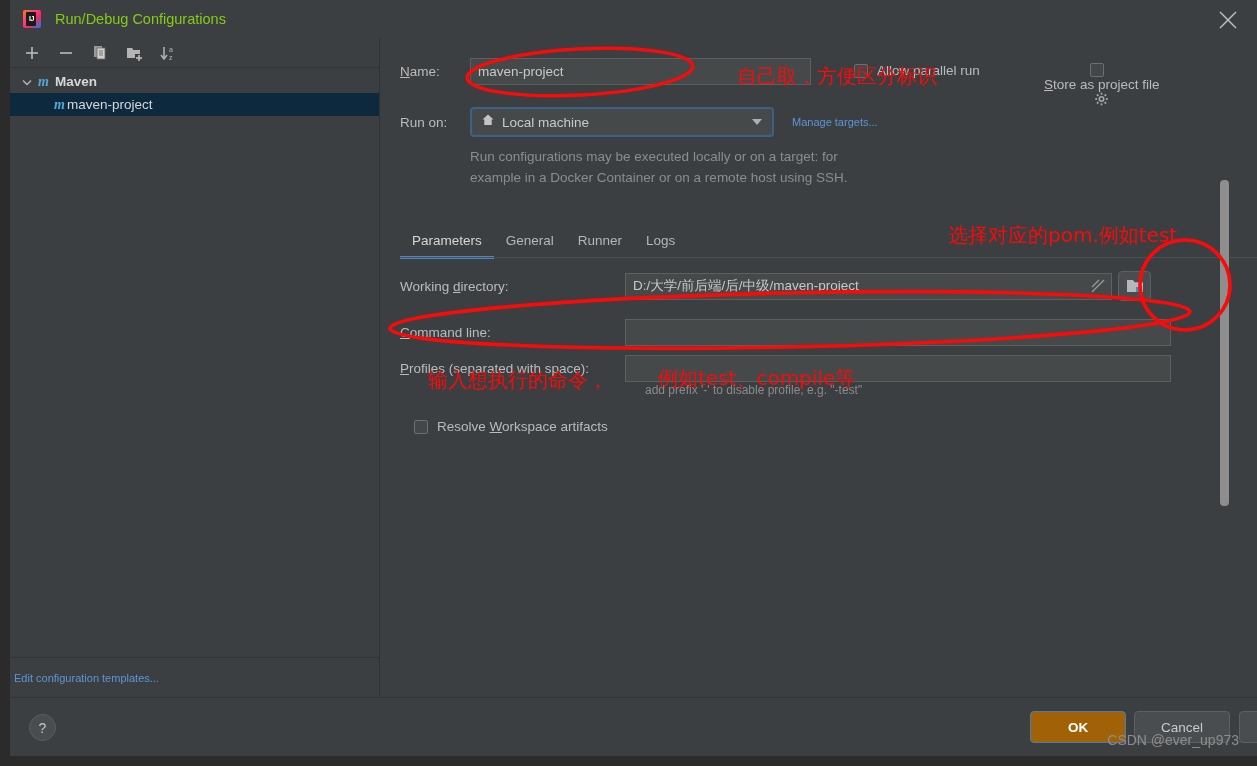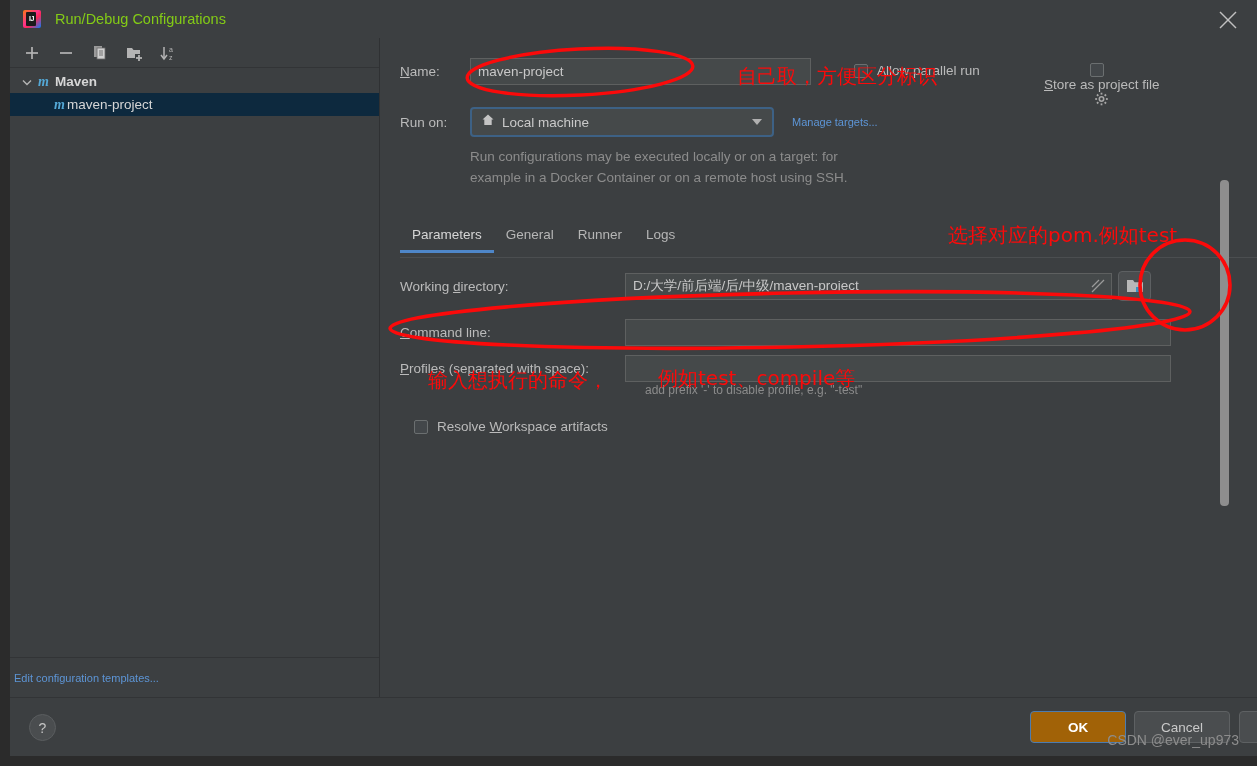--- a/index.html
+++ b/index.html
@@ -102,21 +102,21 @@
       border-top:6px solid #b0b0b0; margin-right:4px; }
 
   .cbx {
     width:14px; height:14px; border:1px solid #6b6f70; background:#43474a;
     border-radius:2px; flex:none; cursor:pointer;
   }
 
   .desc { font-size:13.5px; color:#8c8c8c; line-height:21px; }
 
   
-  .tabs { position:absolute; left:19px; top:185px; width:840px; height:36px; display:flex; align-items:flex-start; }
+  .tabs { position:absolute; left:19px; top:185px; width:840px; height:36px; display:flex; align-items:flex-end; }
   .tab { font-size:13.5px; color:#b6b6b6; padding:4px 12px 11px 12px; cursor:pointer; position:relative; }
   .tab.active { color:#d6d6d6; }
   .tab.active:after { content:""; position:absolute; left:0; right:0; bottom:0; height:3px; background:#4e86c8; }
 
   
   .bottombar {
     position:absolute; left:10px; top:697px; width:1247px; height:59px; background:#3c3f41;
     border-top:1px solid #323436;
   }
   .help-btn {

